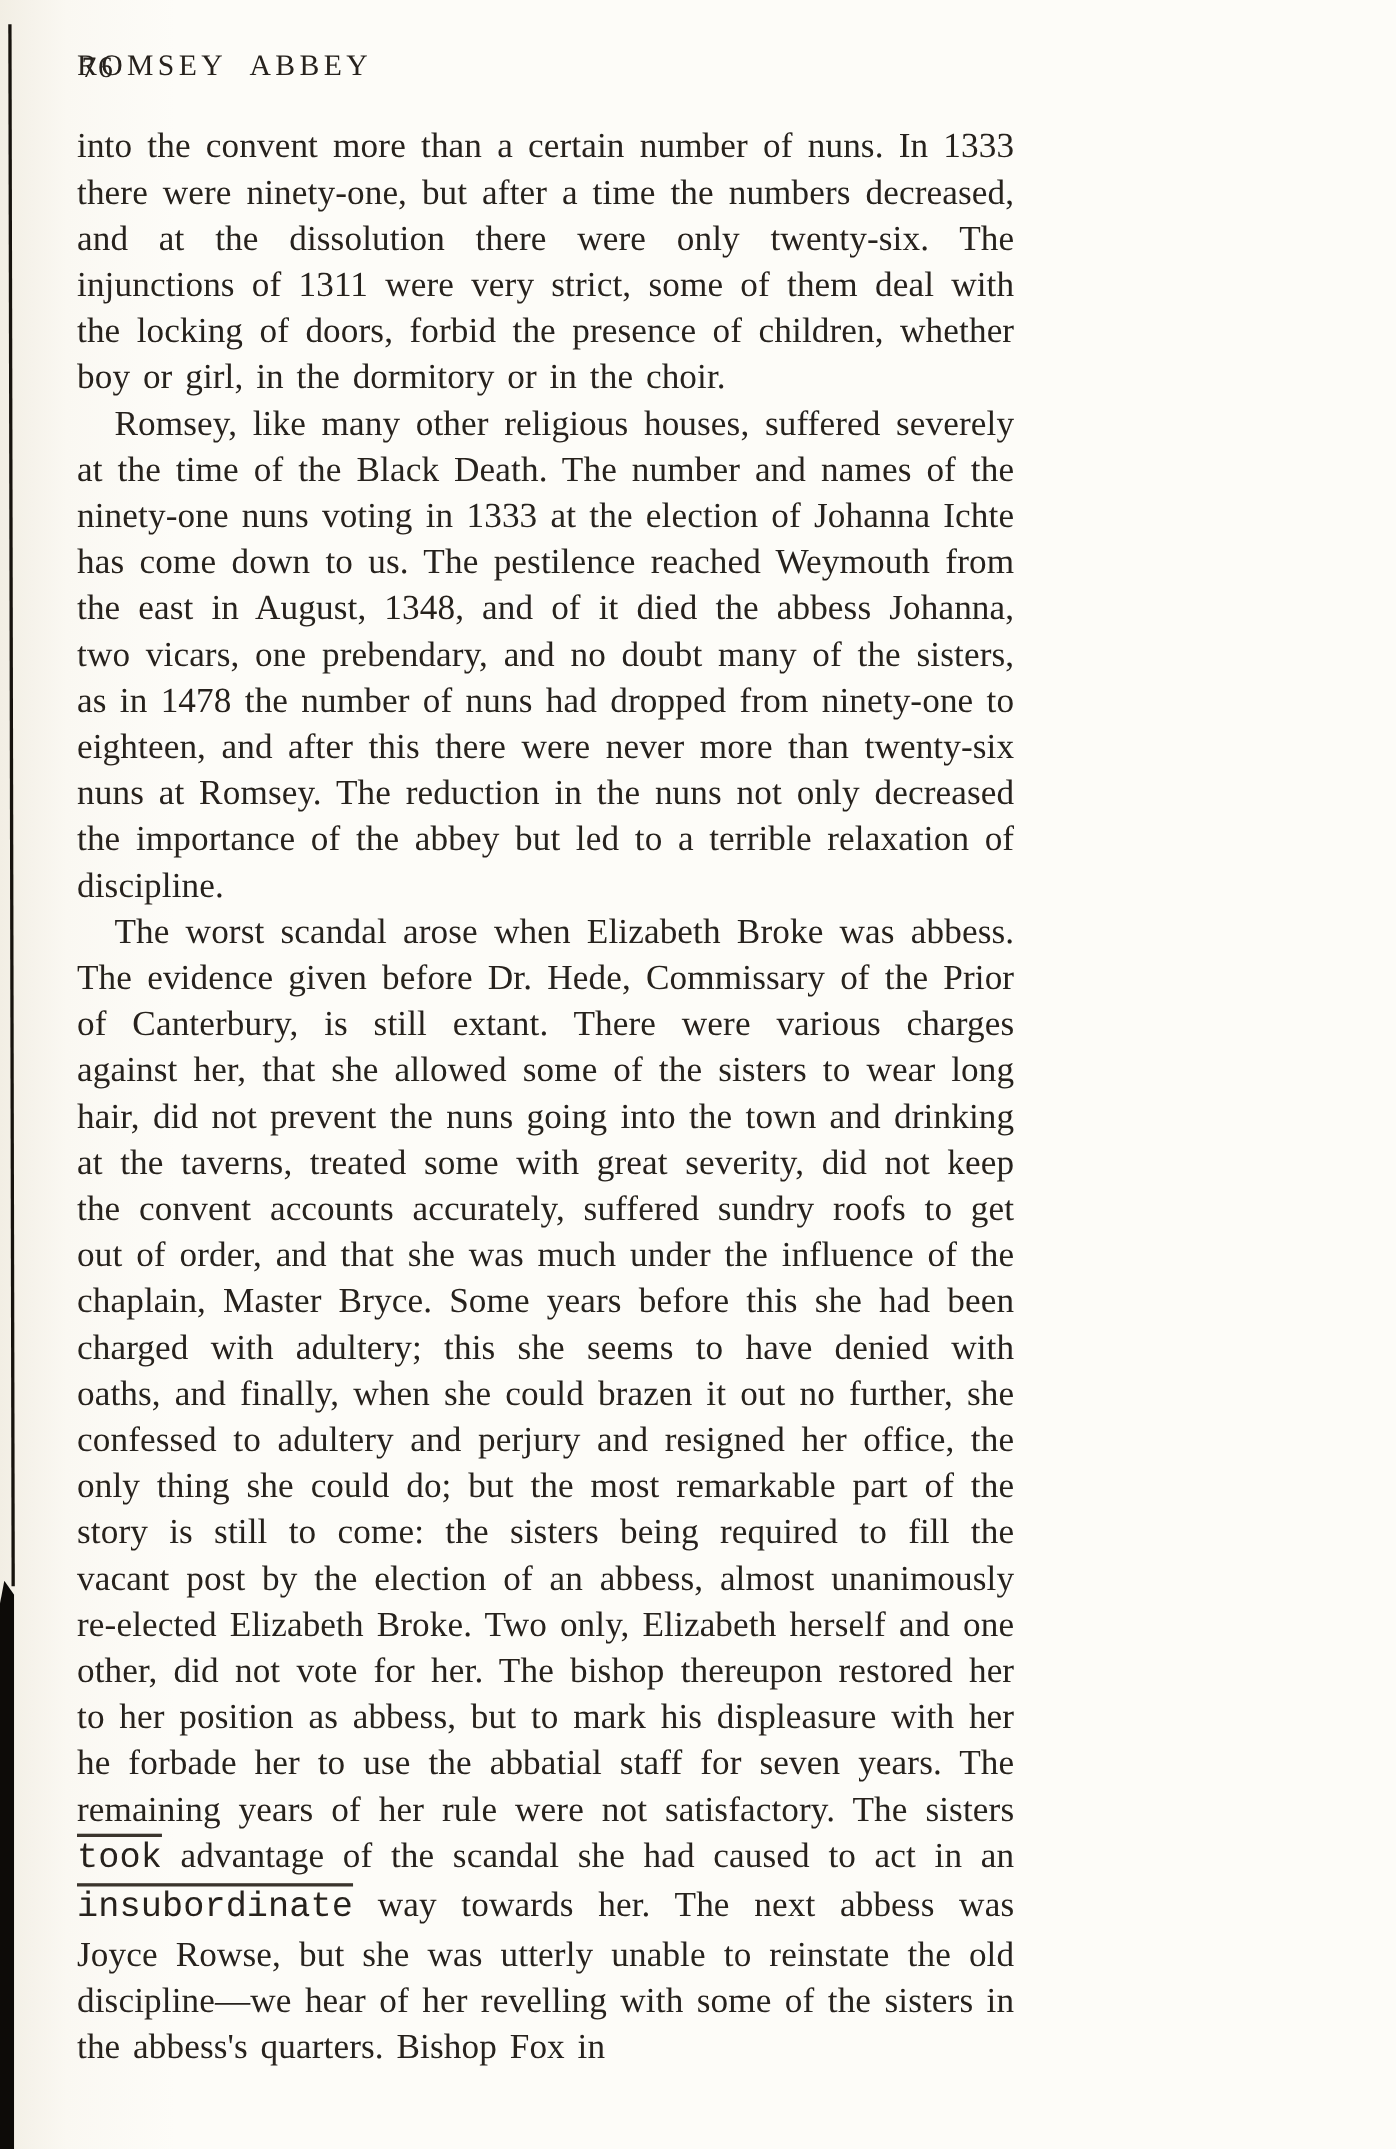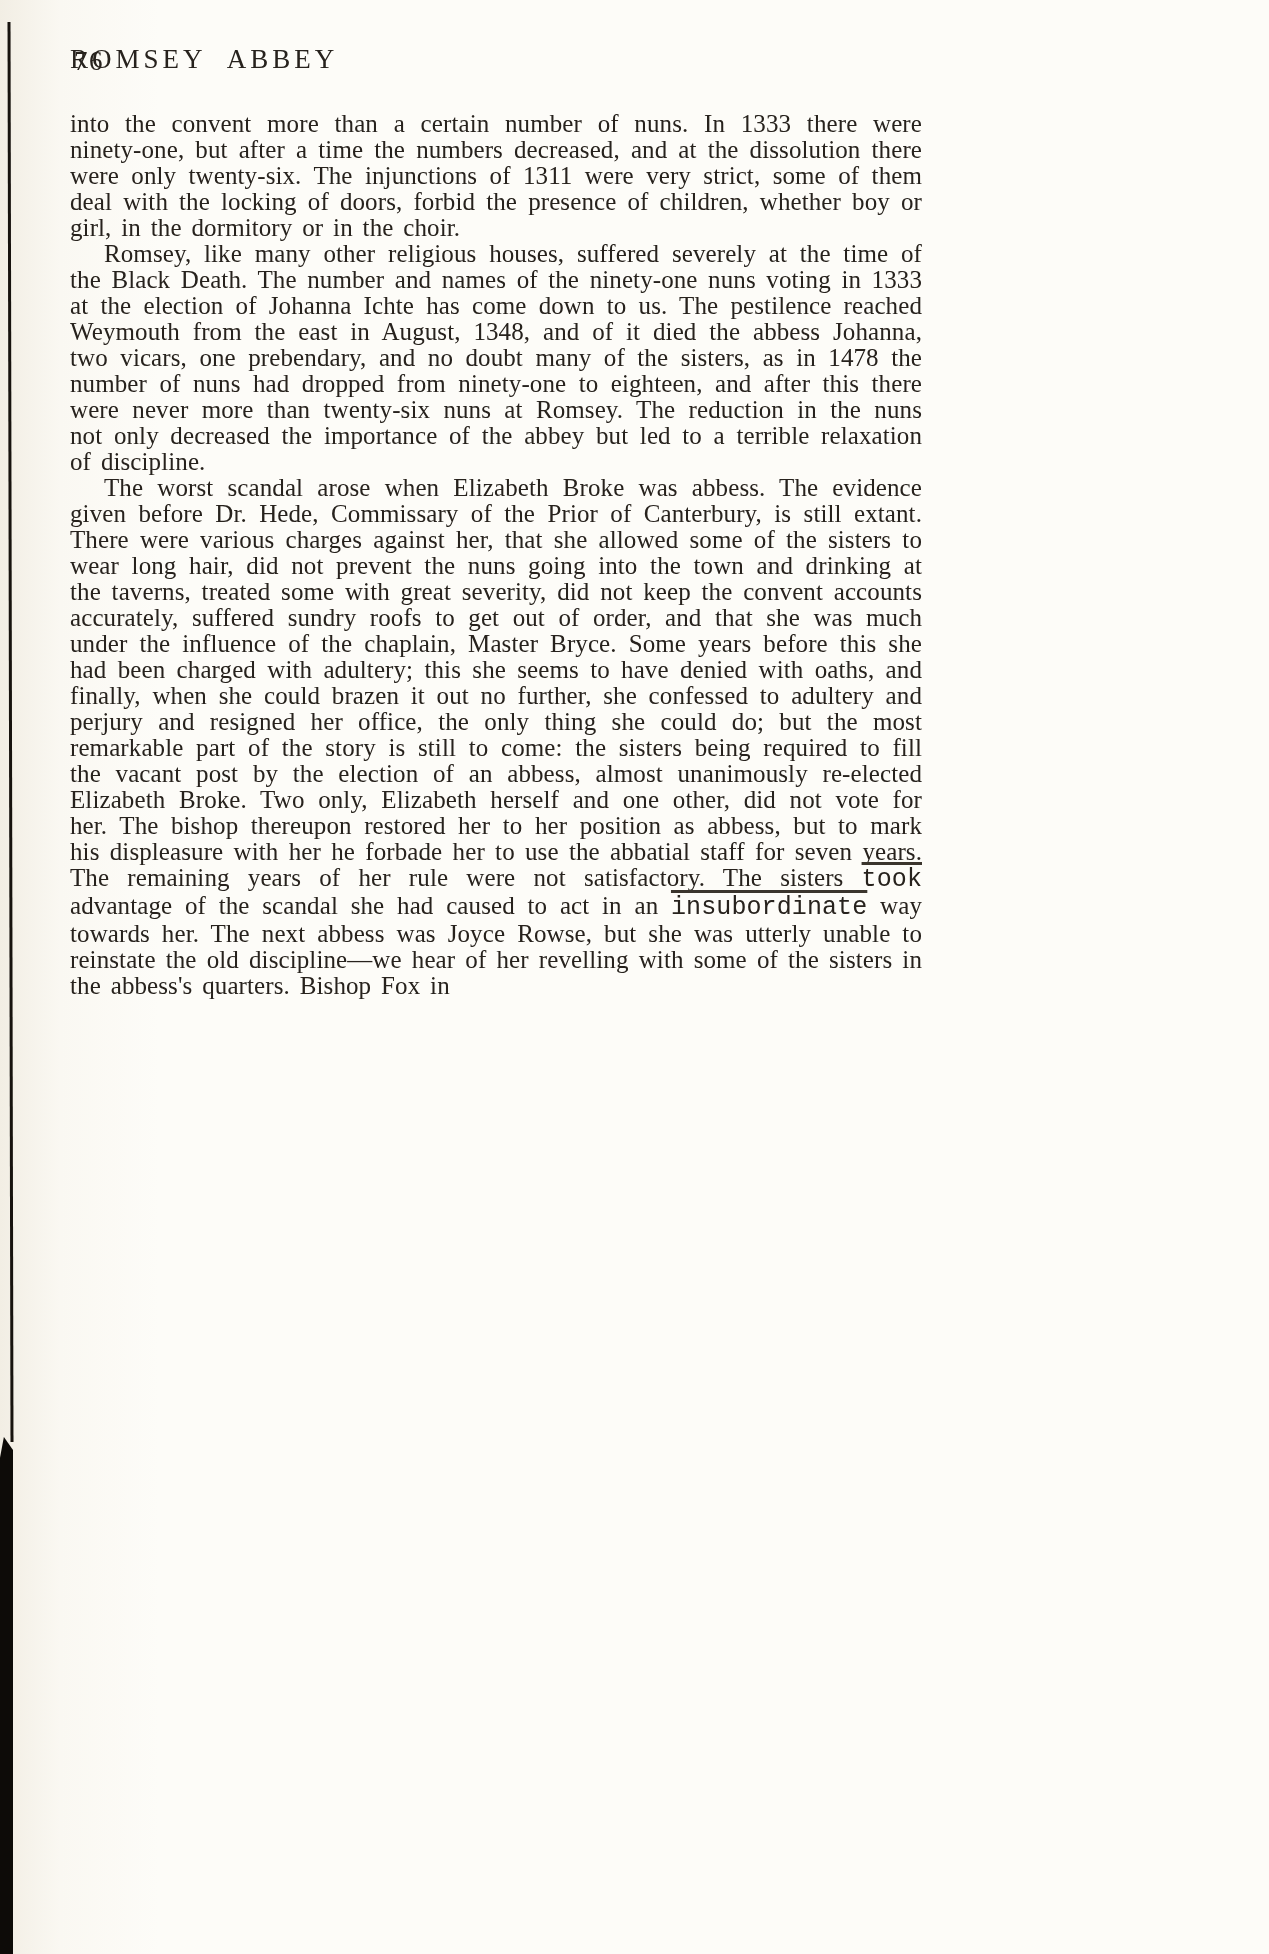--- a/index.html
+++ b/index.html
@@ -59,22 +59,22 @@
     left: 0;
     width: 100%;
     top: 0;
     text-align: left;
     font-size: 27px;
     letter-spacing: 4px;
     word-spacing: 12px;
   }
   .body-text {
     margin-top: 27px;
-    font-size: 25px;
-    line-height: 26px;
+    font-size: 32px;
+    line-height: 42px;
     text-align: justify;
     word-spacing: 3.5px;
     letter-spacing: 0.1px;
   }
   .body-text p { margin: 0; }
   .body-text p.indent { text-indent: 34px; }
   .overline-mark {
     text-decoration: overline;
     text-decoration-thickness: 2.5px;
     text-decoration-color: #3b352d;

